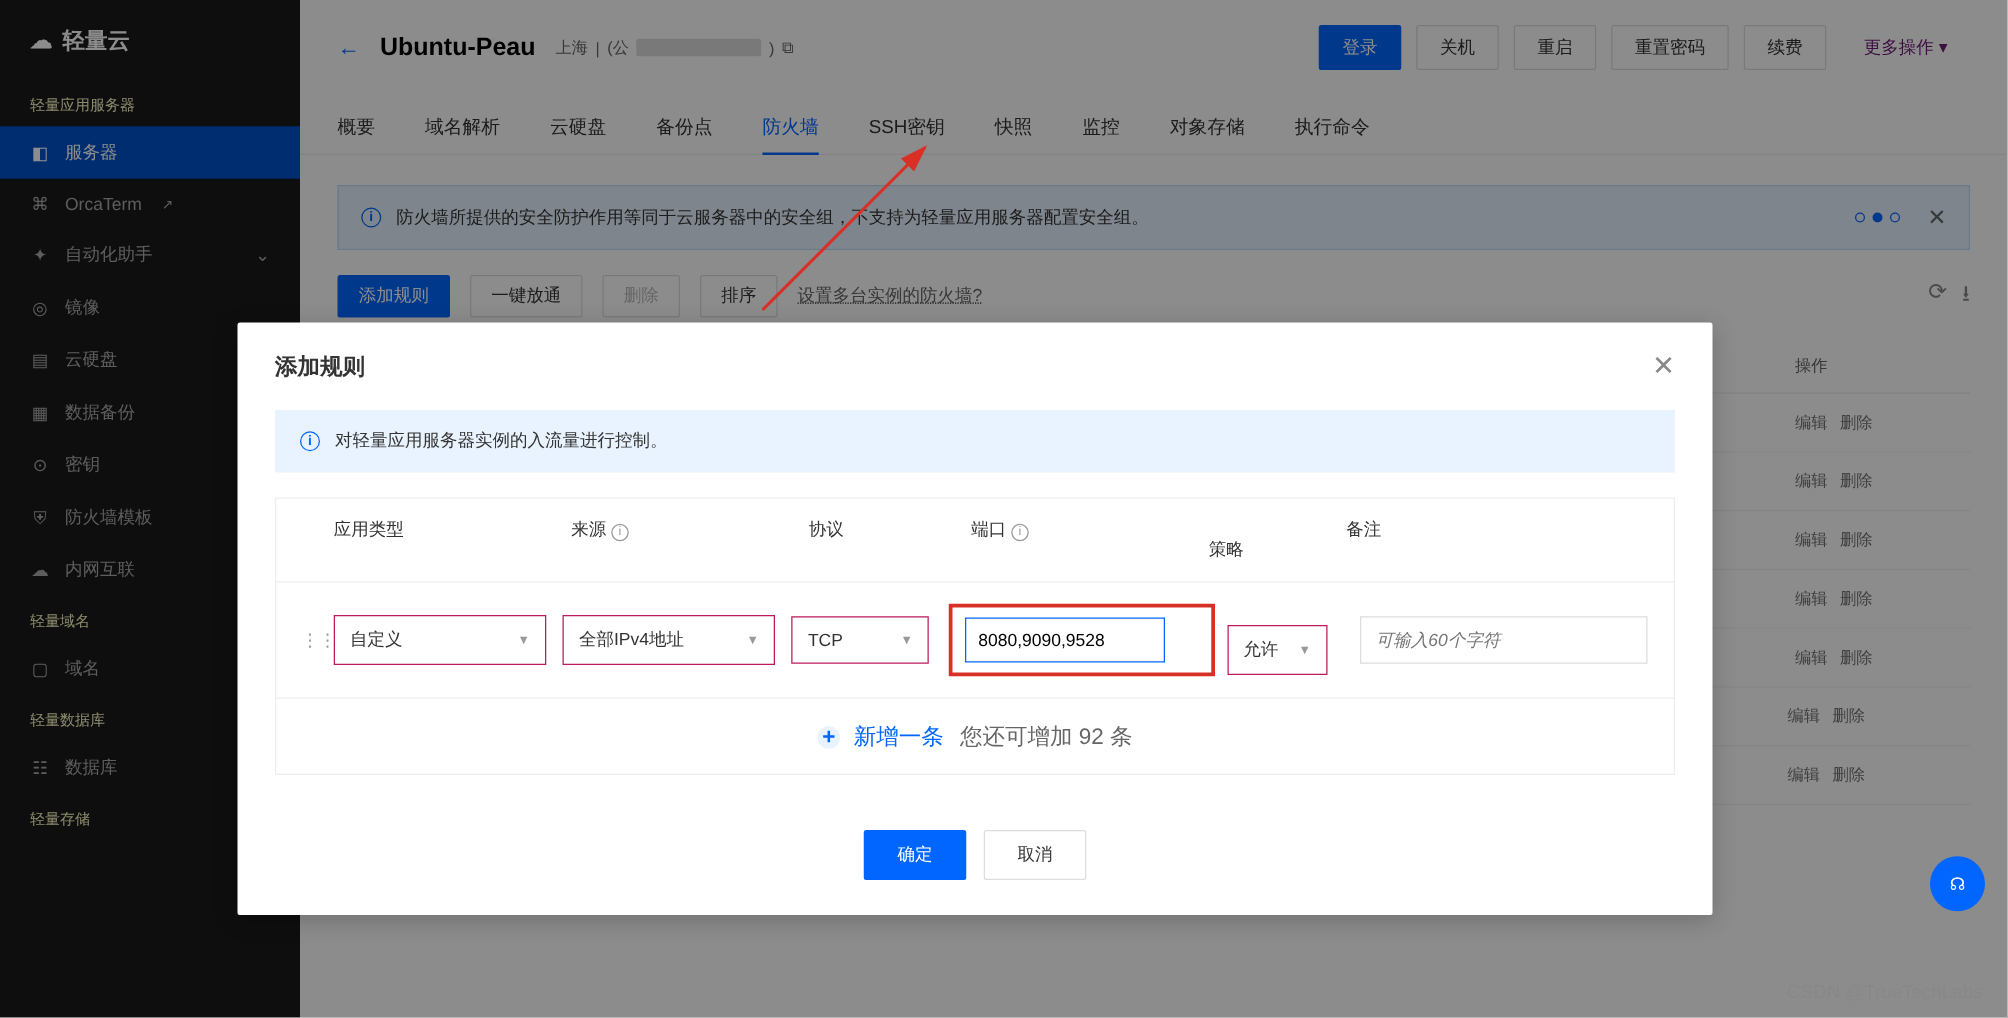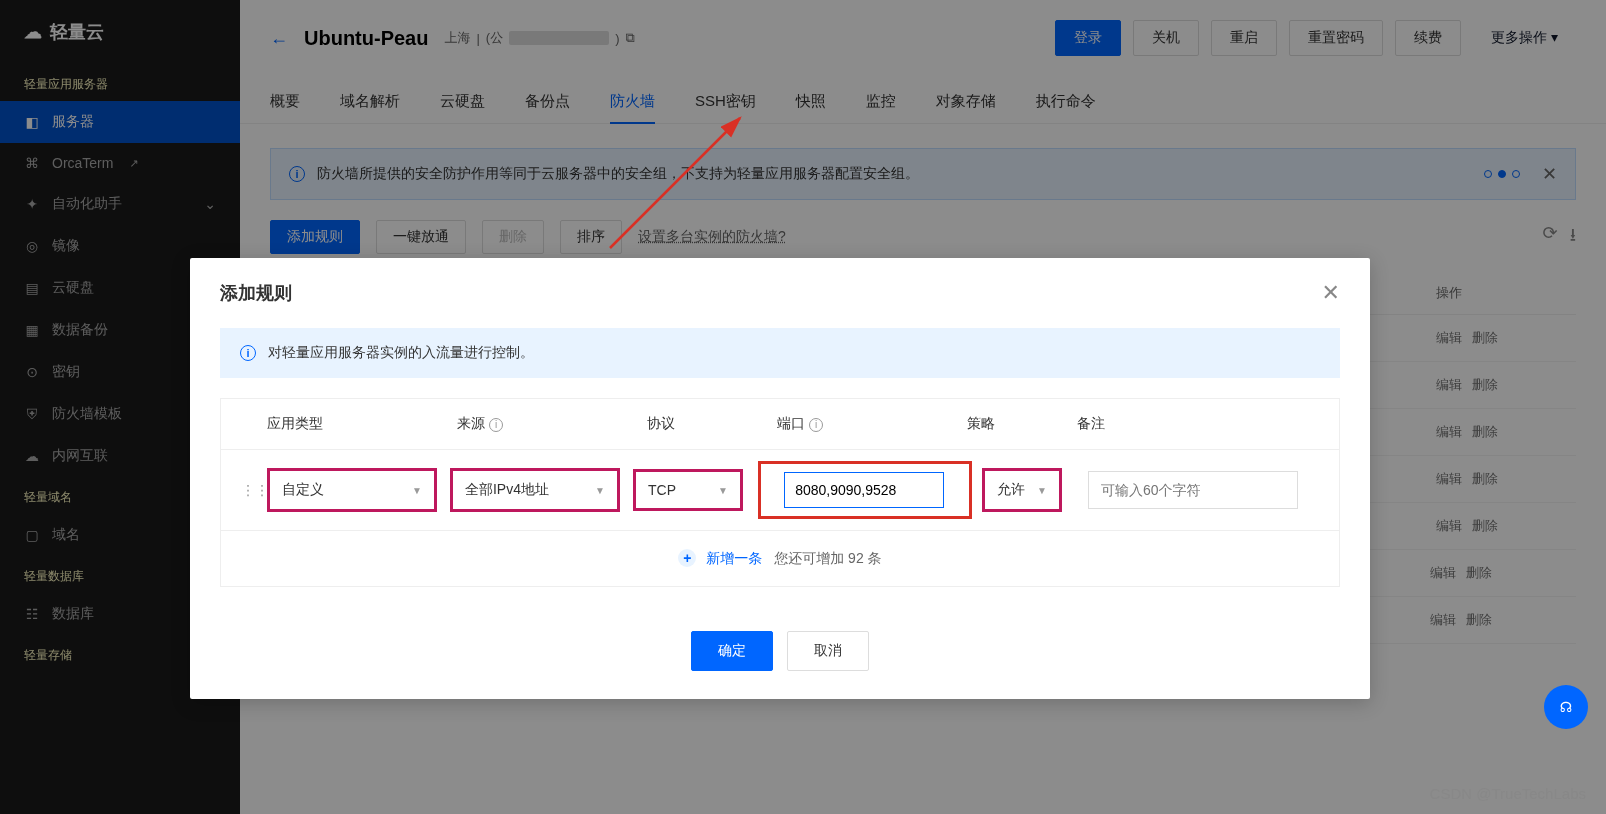--- a/index.html
+++ b/index.html
@@ -19,21 +19,21 @@
 .main { position: absolute; left: 240px; top: 0; right: 0; height: 814px; background: #fff; }
 .header { padding: 20px 30px 0; }
 .header-row1 { display: flex; align-items: center; gap: 16px; }
 .back-arrow { color: #0066ff; font-size: 18px; cursor: pointer; }
 .title { font-size: 20px; font-weight: 600; color: #000; }
 .meta { color: #666; font-size: 13px; display: flex; align-items: center; gap: 6px; }
 .meta-blur { background: #ddd; width: 100px; height: 14px; border-radius: 2px; display: inline-block; }
 .header-actions { margin-left: auto; display: flex; gap: 12px; }
 .btn { padding: 8px 18px; border: 1px solid #ddd; background: #fff; border-radius: 2px; cursor: pointer; font-size: 14px; color: #333; }
 .btn.primary { background: #0066ff; color: #fff; border-color: #0066ff; }
-.btn.link { border: none; background: none; color: #0f172a; }
+.btn.link { border: none; background: none; color: #701a75; }
 
 
 .tabs { display: flex; gap: 40px; margin-top: 24px; border-bottom: 1px solid #eee; padding: 0 30px; }
 .tab { padding: 12px 0; color: #333; cursor: pointer; font-size: 15px; position: relative; }
 .tab.active { color: #0066ff; }
 .tab.active::after { content: ''; position: absolute; bottom: -1px; left: 0; right: 0; height: 2px; background: #0066ff; }
 
 
 .info-banner { margin: 24px 30px 0; background: #e8f3ff; border: 1px solid #c0dcff; padding: 14px 18px; display: flex; align-items: center; gap: 12px; color: #333; font-size: 14px; position: relative; }
 .info-icon { width: 16px; height: 16px; border: 1.5px solid #0066ff; border-radius: 50%; color: #0066ff; display: inline-flex; align-items: center; justify-content: center; font-size: 11px; font-weight: bold; }
@@ -74,34 +74,34 @@
 .modal-title { font-size: 18px; font-weight: 600; }
 .modal-close { margin-left: auto; font-size: 22px; color: #888; cursor: pointer; }
 .modal-body { padding: 0 30px 24px; }
 .modal-banner { background: #e8f3ff; padding: 16px 20px; display: flex; align-items: center; gap: 12px; font-size: 14px; }
 .rule-table { border: 1px solid #eee; margin-top: 20px; }
 .rule-head { display: flex; padding: 16px 20px; border-bottom: 1px solid #eee; font-size: 14px; color: #333; }
 .rc-app { width: 190px; }
 .rc-src { width: 190px; }
 .rc-proto { width: 130px; }
 .rc-port { width: 190px; }
-.rc-policy { width: 110px; }
+.rc-policy { width: 110px; margin-top: 16px; }
 .rc-notes { width: 240px; }
 .rule-row { display: flex; padding: 18px 20px; align-items: center; gap: 0; border-bottom: 1px solid #eee; }
 .drag-handle { width: 20px; color: #999; cursor: move; margin-right: 6px; }
-.select-box { border: 3px solid #be185d; padding: 10px 12px; display: flex; align-items: center; justify-content: space-between; cursor: pointer; font-size: 14px; color: #333; background: #fff; }
+.select-box { border: 1px solid #be185d; padding: 10px 12px; display: flex; align-items: center; justify-content: space-between; cursor: pointer; font-size: 14px; color: #333; background: #fff; }
 .select-box .caret { color: #999; font-size: 10px; }
 .rc-app .select-box { width: 170px; }
 .rc-src .select-box { width: 170px; }
 .rc-proto .select-box { width: 110px; }
 .rc-policy .select-box { width: 80px; }
-.port-cell { border: 3px solid #d93025; padding: 8px 23px; margin: -8px 10px -8px 0; width: 220px; }
+.port-cell { border: 3px solid #d93025; padding: 8px 10px; margin: -8px 10px -8px 0; width: 220px; }
 .port-input { width: 160px; border: 1.5px solid #0066ff; padding: 9px 10px; font-size: 14px; outline: none; }
-.notes-input { width: 210px; border: 1px solid #ddd; padding: 10px 12px; font-size: 14px; color: #4c1d95; outline: none; }
-.add-row { padding: 18px; text-align: center; font-size: 14px; color: #666; }
+.notes-input { width: 230px; border: 1px solid #ddd; padding: 10px 12px; font-size: 14px; color: #4c1d95; outline: none; font-style: italic; }
+.add-row { padding: 18px; text-align: center; font-size: 18px; color: #666; }
 .add-icon { width: 18px; height: 18px; border-radius: 50%; background: #e8f3ff; color: #0066ff; display: inline-flex; align-items: center; justify-content: center; font-weight: bold; margin-right: 6px; }
 .add-link { color: #0066ff; cursor: pointer; margin-right: 8px; }
 .modal-footer { padding: 20px 0 28px; display: flex; justify-content: center; gap: 14px; }
 .modal-footer .btn { padding: 10px 26px; }
 
 
 .arrow { position: absolute; left: 600px; top: 108px; width: 180px; height: 150px; pointer-events: none; }
 
 
 .help-bubble { position: absolute; right: 18px; top: 685px; width: 44px; height: 44px; background: #0066ff; border-radius: 50%; display: flex; align-items: center; justify-content: center; color: #fff; }

